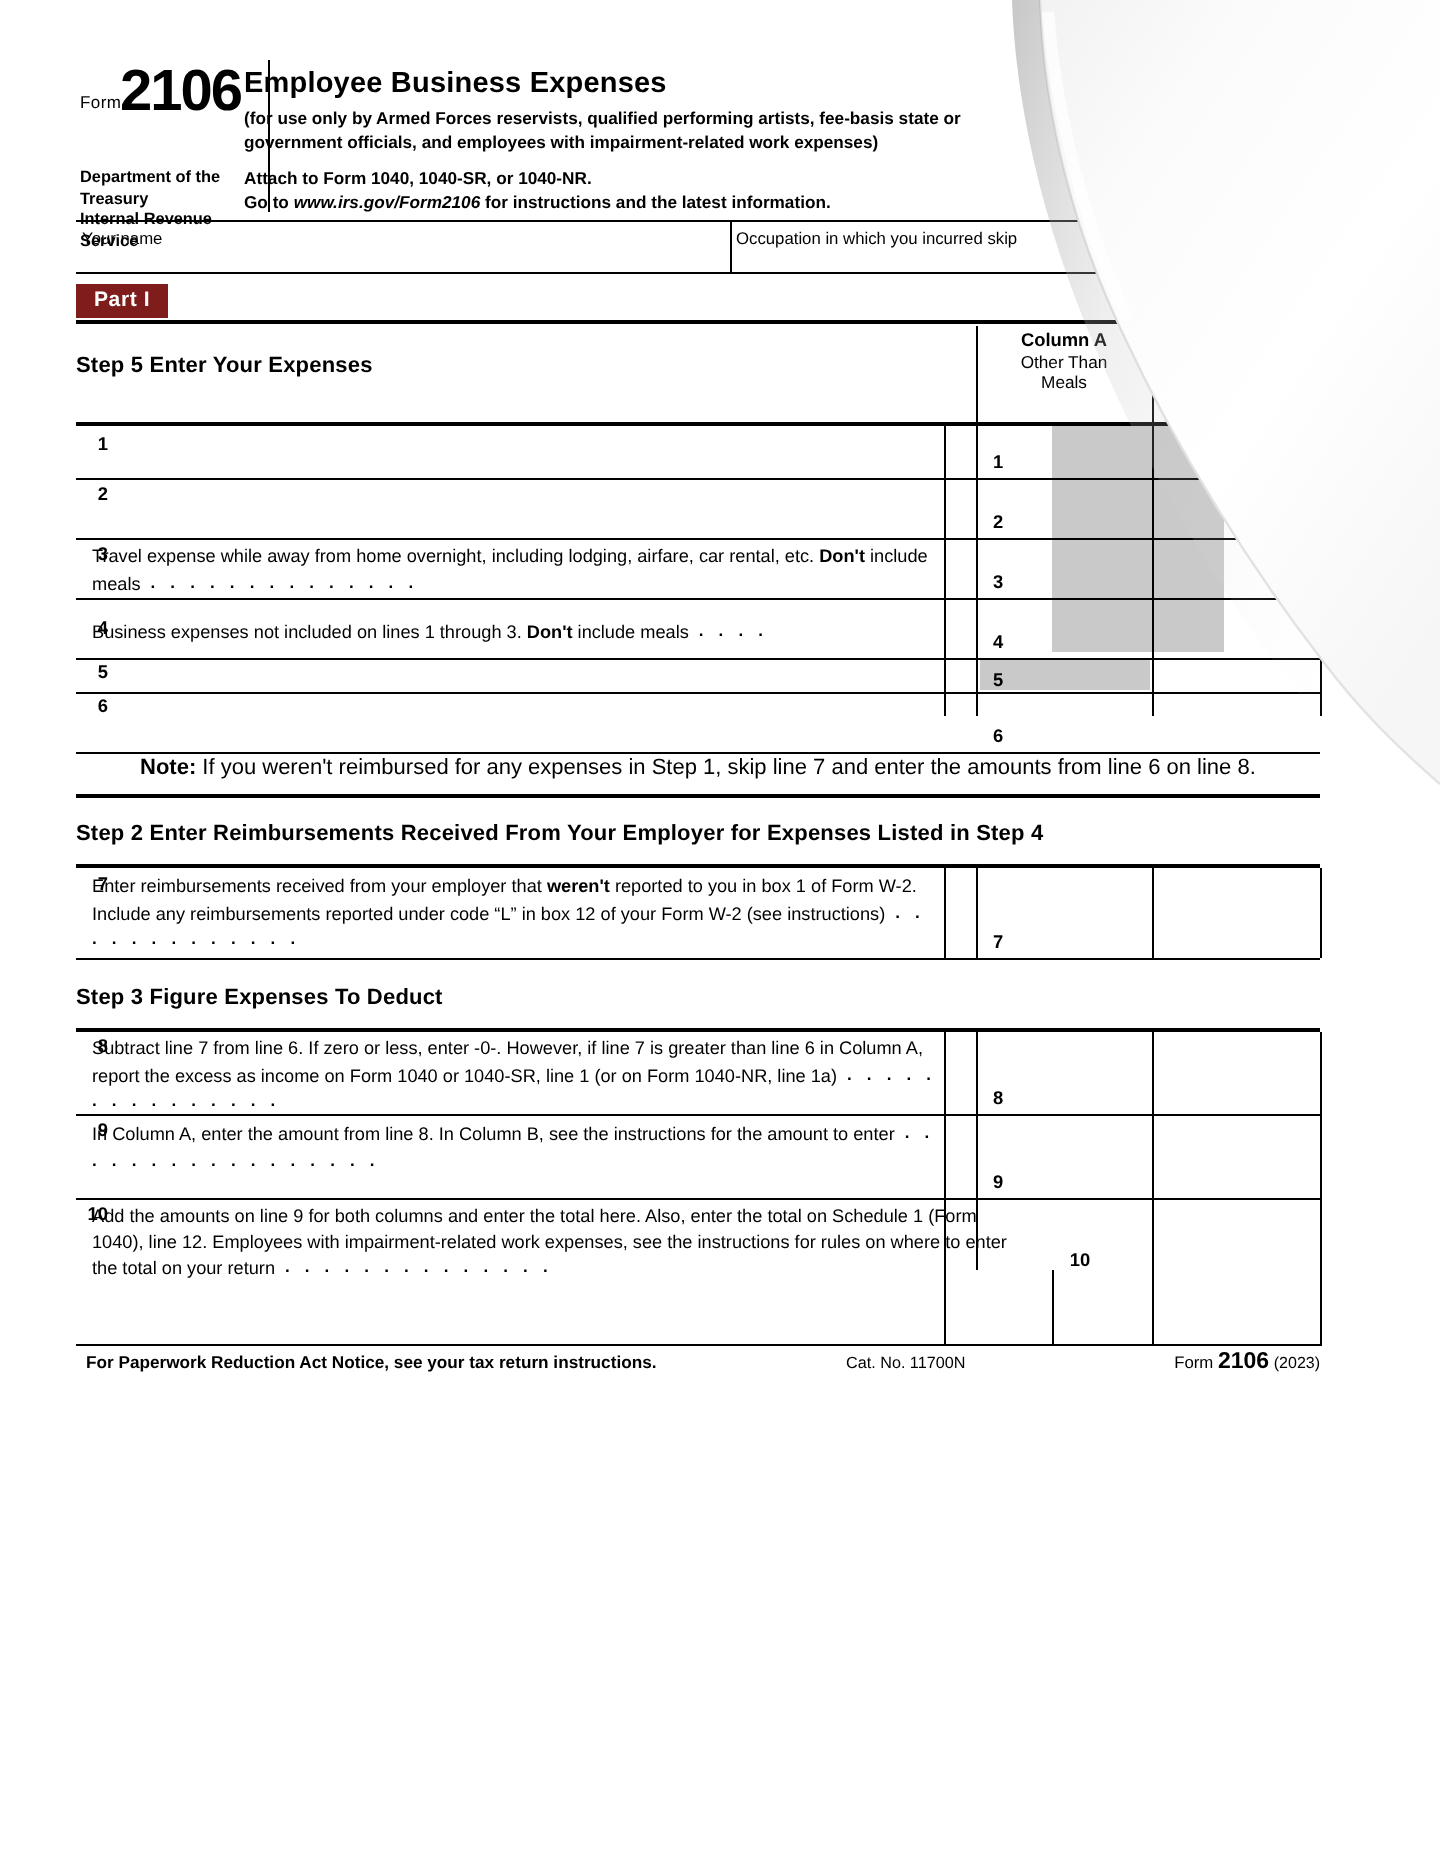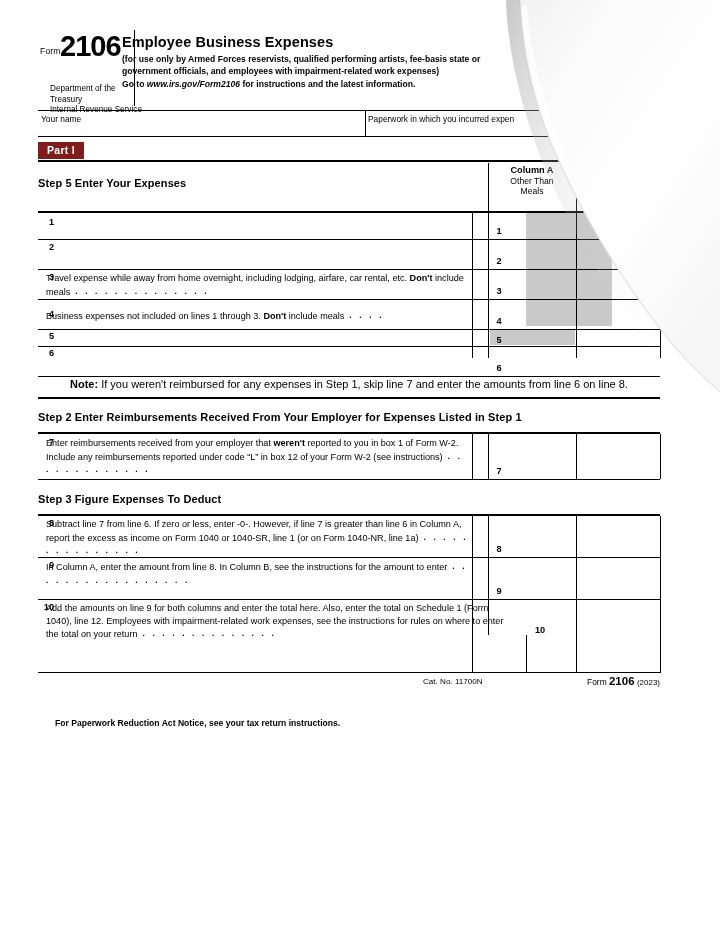--- a/index.html
+++ b/index.html
@@ -56,24 +56,25 @@
   }
   #form-number {
     position: absolute;
     left: 22px; top: 2px;
     font-size: 29px;
     font-weight: bold;
     letter-spacing: -1px;
   }
   #dept {
     position: absolute;
-    left: 12px; top: 56px;
+    left: 2px; top: 56px;
     font-size: 8.2px;
     line-height: 10.5px;
     width: 96px;
+    font-weight: bold;
   }
   #vrule-head {
     position: absolute;
     left: 96px; top: 2px;
     width: 1px; height: 76px;
     background: #000;
   }
   #titleblock {
     position: absolute;
     left: 84px; top: 0;
@@ -240,22 +241,22 @@
 
   
   #footer {
     position: absolute;
     left: 38px; top: 672px;
     width: 622px;
     border-top: 1.8px solid #000;
     height: 18px;
   }
   #foot-left {
-    position: absolute; left: 17px; top: 3px;
-    font-size: 8.6px; font-weight: bold; margin-top: 42px;
+    position: absolute; left: 5px; top: 3px;
+    font-size: 8.6px; font-weight: bold;
   }
   #foot-cat {
     position: absolute; left: 385px; top: 4px;
     font-size: 8.1px;
   }
   #foot-right {
     position: absolute; right: 0; top: 2px;
     font-size: 8.4px;
     text-align: right;
   }
@@ -286,28 +287,29 @@
       </div>
     </div>
     <div id="vrule-head"></div>
 
     <div id="titleblock">
       <div id="main-title">Employee Business Expenses</div>
       <div id="sub-title">
         <div>(for use only by Armed Forces reservists, qualified performing artists, fee-basis state or</div>
         <div>government officials, and employees with impairment-related work expenses)</div>
       </div>
+      <div id="attach-line">Attach to Form 1040, 1040-SR, or 1040-NR.</div>
       <div id="goto-line"><span>Go to </span><span class="i b">www.irs.gov/Form2106</span><span> for instructions and the latest information.</span></div>
     </div>
   </div>
 
   <div id="namerow">
     <div class="namecell-label" id="name-label">Your name</div>
     <div id="namerow-vrule"></div>
-    <div class="namecell-label" id="occ-label">Paperwork in which you incurred expen</div>
+    <div class="namecell-label" id="occ-label">Occupation in which you incurred skip</div>
   </div>
 
   <div id="partbanner">
     <div id="part-tag">Part I</div>
     <div id="partbanner-rule"></div>
   </div>
 
   <div class="step-head" id="step1-head">Step 5  Enter Your Expenses</div>
 
   <div id="colhead">
@@ -366,21 +368,21 @@
 
     <div class="row" style="height:29px;border-bottom:1.8px solid #000;">
       <div class="num" style="top:1px;">6</div>
       <div class="cellnum" style="bottom:3px;">6</div>
     </div>
   </div>
 
   <div class="note-line" style="left:70px;top:378px;width:570px;"><span class="b">Note:</span><span> If you weren't reimbursed for any expenses in Step 1, skip line 7 and enter the amounts from line 6 on line 8.</span></div>
   <div style="position:absolute;left:38px;top:397px;width:622px;height:1.8px;background:#000;"></div>
 
-  <div class="step-head" id="step2-head">Step 2  Enter Reimbursements Received From Your Employer for Expenses Listed in Step 1</div>
+  <div class="step-head" id="step2-head">Step 2  Enter Reimbursements Received From Your Employer for Expenses Listed in Step 4</div>
   <div style="position:absolute;left:38px;top:432px;width:622px;height:1.8px;background:#000;"></div>
 
   <div id="tbl2">
     <div class="vline" style="left:434px;height:45px;"></div>
     <div class="vline" style="left:450px;height:45px;"></div>
     <div class="vline" style="left:538px;height:45px;"></div>
     <div class="vline" style="left:622px;height:45px;"></div>
 
     <div class="row" style="height:45px;border-bottom:1.8px solid #000;">
       <div class="num" style="top:3px;">7</div>

